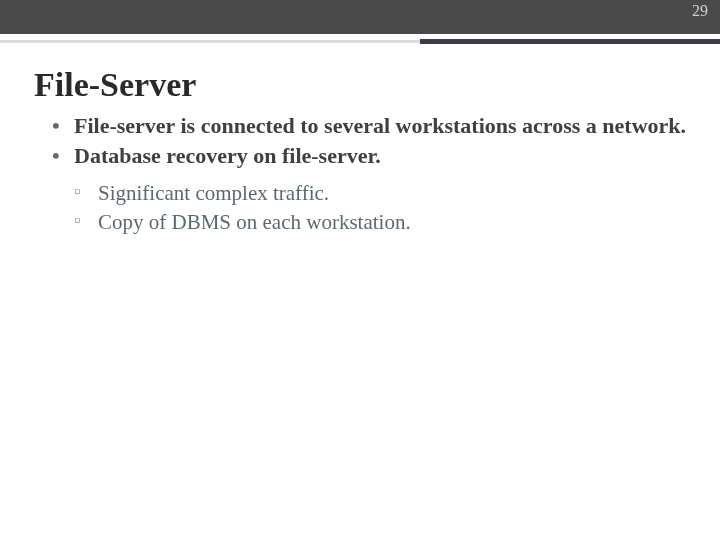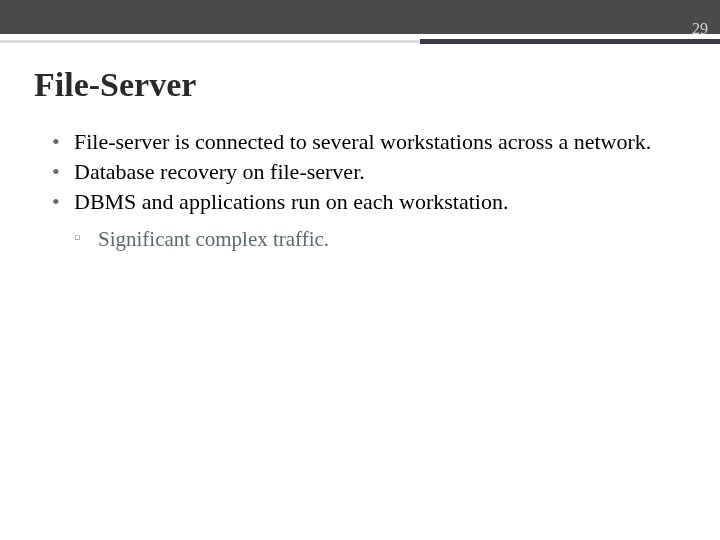--- a/index.html
+++ b/index.html
@@ -12,21 +12,21 @@
     overflow: hidden;
   }
   .header-band {
     width: 100%;
     height: 34px;
     background: #4a4a4a;
     position: relative;
   }
   .page-number {
     position: absolute;
-    top: 20px;
+    top: 2px;
     right: 12px;
     color: #d0d0d0;
     font-size: 16px;
     font-family: Georgia, serif;
   }
   .rule-container {
     width: 100%;
     height: 20px;
     position: relative;
   }
@@ -46,32 +46,32 @@
     height: 5px;
     background: #3a3a48;
   }
   .content {
     padding: 12px 34px 0 34px;
   }
   .title {
     font-size: 34px;
     font-weight: bold;
     color: #2a2a2a;
-    margin-bottom: 24px;
+    margin-bottom: 8px;
   }
   ul.main {
     list-style: none;
     padding-left: 18px;
   }
   ul.main > li {
     position: relative;
     padding-left: 22px;
     font-size: 22px;
-    font-weight: normal;
-    color: #000000;
+    font-weight: bold;
+    color: #404040;
     line-height: 1.28;
     margin-bottom: 2px;
   }
   ul.main > li::before {
     content: "•";
     position: absolute;
     left: 0;
     top: 0;
     color: #5f6b73;
     font-size: 22px;
@@ -109,19 +109,19 @@
   <div class="rule-light"></div>
   <div class="rule-dark"></div>
 </div>
 
 <div class="content">
   <h1 class="title">File-Server</h1>
 
   <ul class="main">
     <li>File-server is connected to several workstations across a network.</li>
     <li>Database recovery on file-server.</li>
-    <li>DBMS and applications run on each workstation.</li>
   </ul>
 
   <ul class="sub">
     <li>Significant complex traffic.</li>
+    <li>Copy of DBMS on each workstation.</li>
   </ul>
 </div>
 
 </body></html>

